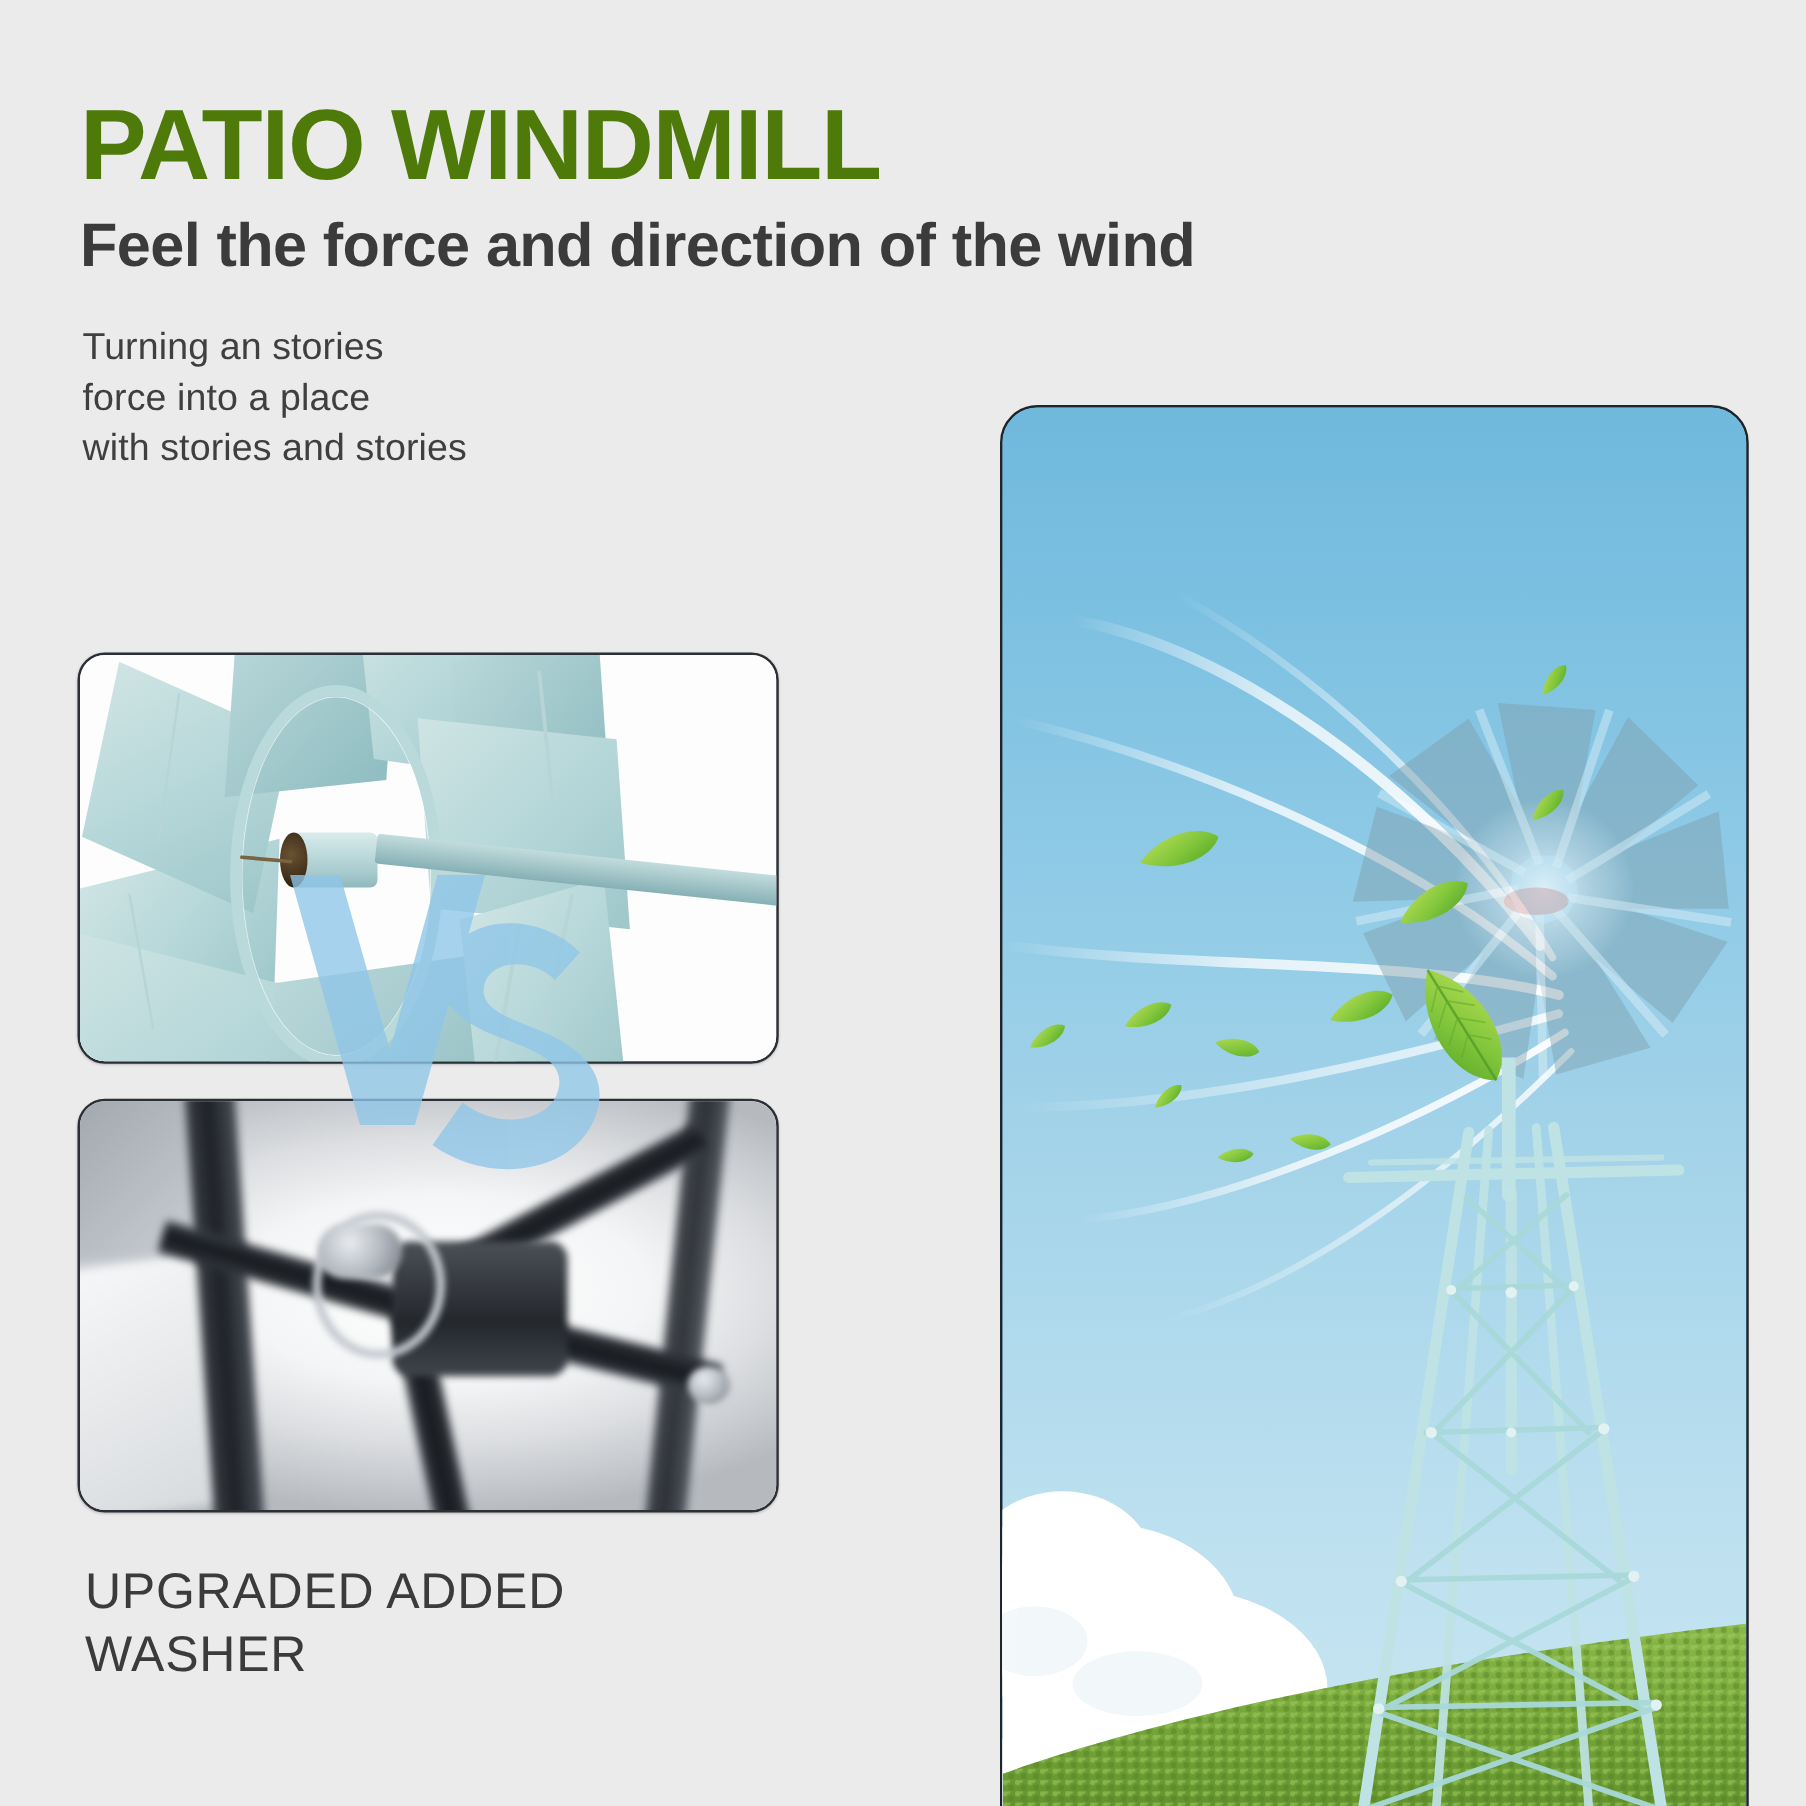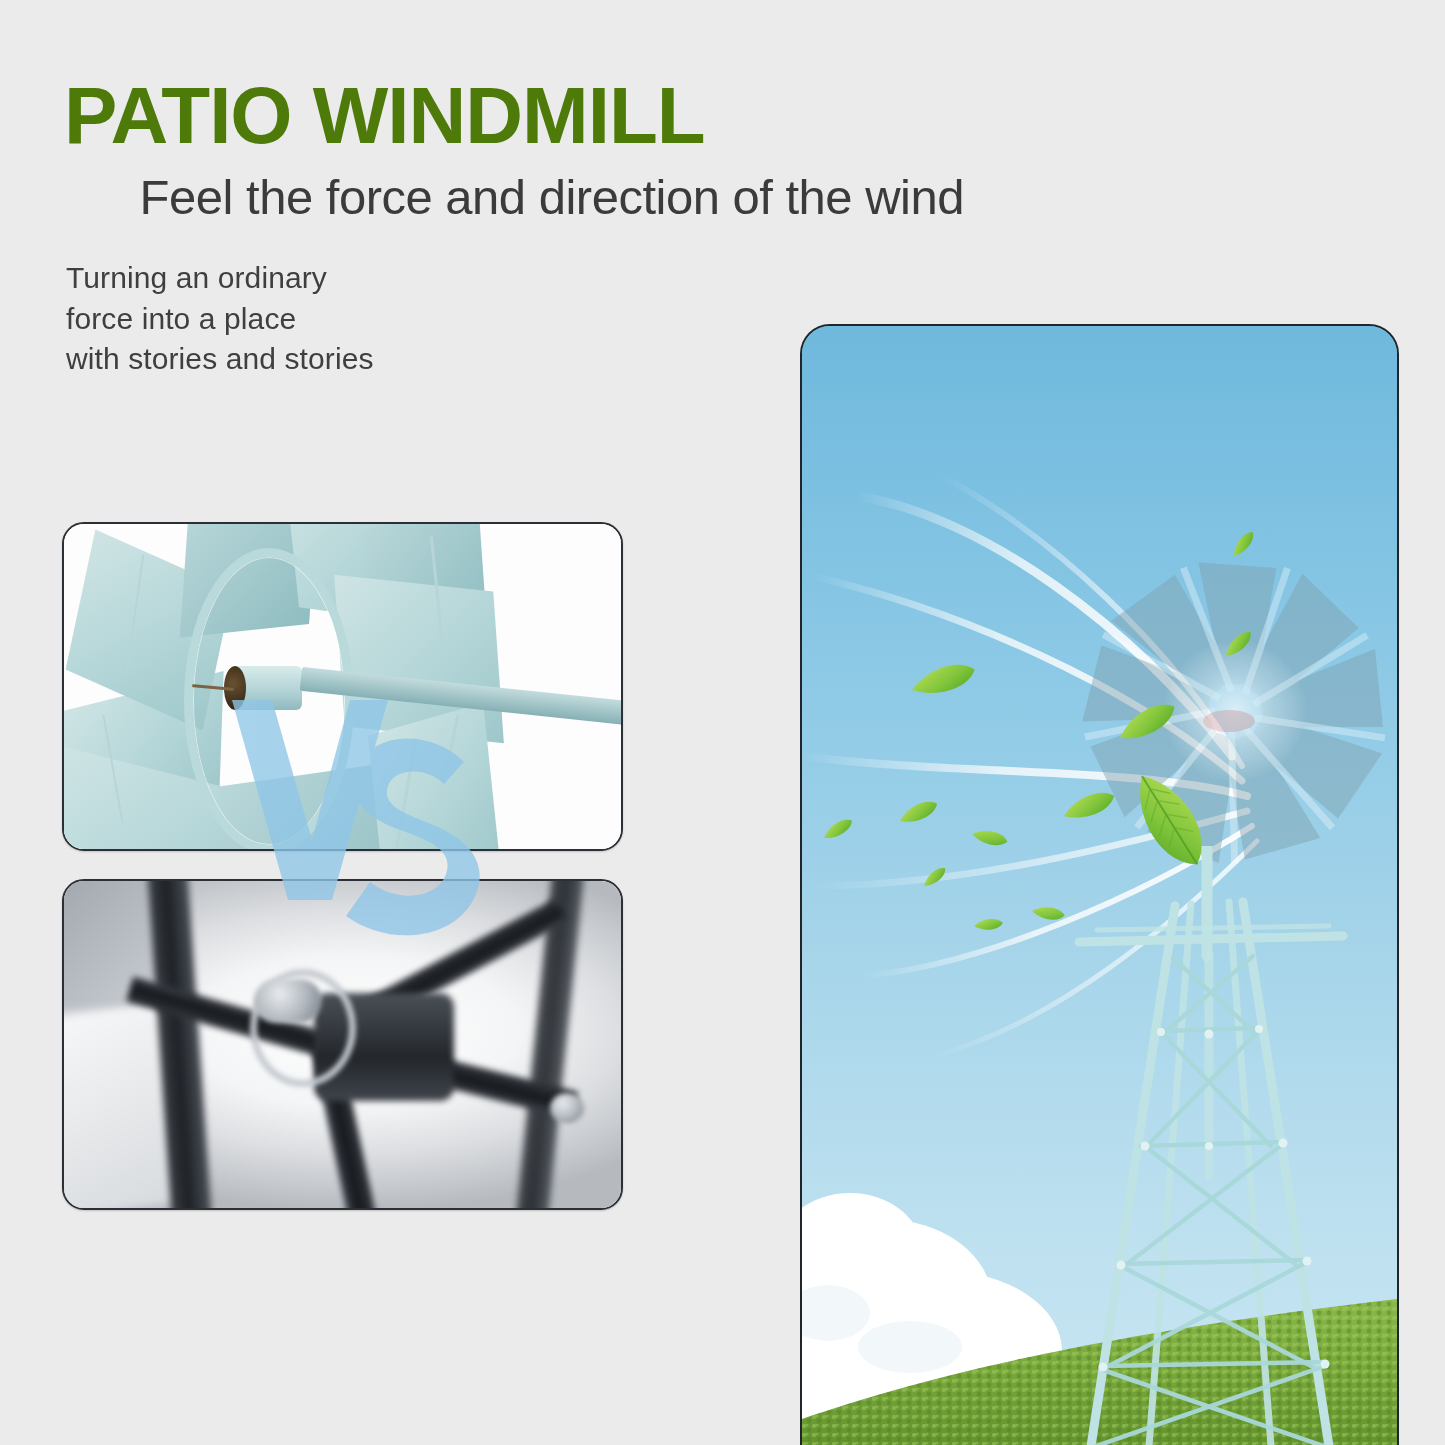--- a/index.html
+++ b/index.html
@@ -15,24 +15,23 @@
   
   .headline{
     position:absolute;left:64px;top:78px;width:900px;
   }
   .title{
     font-size:80px;line-height:0.95;font-weight:bold;
     color:#4e7a0a;letter-spacing:-1px;margin:0;
     white-space:nowrap;
   }
   .subtitle{
-    font-size:49px;line-height:1.05;font-weight:normal;
+    font-size:49px;line-height:1.05;font-weight:bold;
     color:#3b3b3b;margin:18px 0 0 0;letter-spacing:-0.5px;
     white-space:nowrap;
-    text-align:right;
   }
   .lede{
     position:absolute;left:66px;top:258px;
     font-size:30px;line-height:1.35;color:#3f3f3f;
     letter-spacing:0.1px;
   }
   .lede div{white-space:nowrap;}
 
   
   .caption{
@@ -155,21 +154,21 @@
 <body>
 
 <div class="stage">
 
   <div class="headline">
     <h1 class="title">PATIO WINDMILL</h1>
     <h2 class="subtitle">Feel the force and direction of the wind</h2>
   </div>
 
   <div class="lede">
-    <div>Turning an ordinary</div>
+    <div>Turning an stories</div>
     <div>force into a place</div>
     <div>with stories and stories</div>
   </div>
 
   <div class="card" id="card-hub">
     <div class="photo">
       <div class="hub-bg"></div>
 
       <div class="blade" style="left:-10px;top:170px;width:170px;height:120px;transform:rotate(-14deg) skewX(-16deg);"></div>
       <div class="blade" style="left:10px;top:36px;width:150px;height:140px;transform:rotate(24deg) skewX(12deg);"></div>
@@ -463,14 +462,18 @@
         <circle cx="226" cy="297" r="4.5"></circle>
           <circle cx="152" cy="300" r="4"></circle>
         <circle cx="64" cy="419" r="4.5"></circle>
           <circle cx="250" cy="415" r="4.5"></circle>
         <circle cx="46" cy="521" r="4.5"></circle>
           <circle cx="268" cy="518" r="4.5"></circle>
       </g>
     </svg>
   </div>
 
+  <div class="caption">
+    <div>UPGRADED ADDED</div>
+    <div>WASHER</div>
+  </div>
 
 </div>
 
 </body></html>

